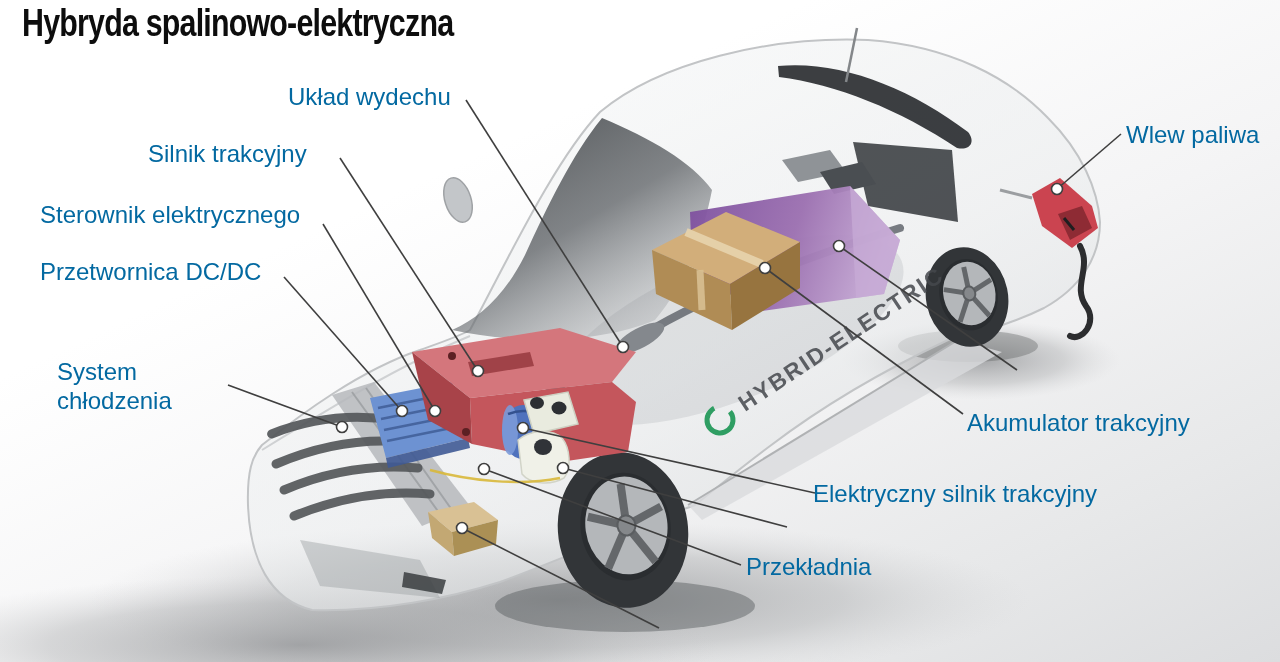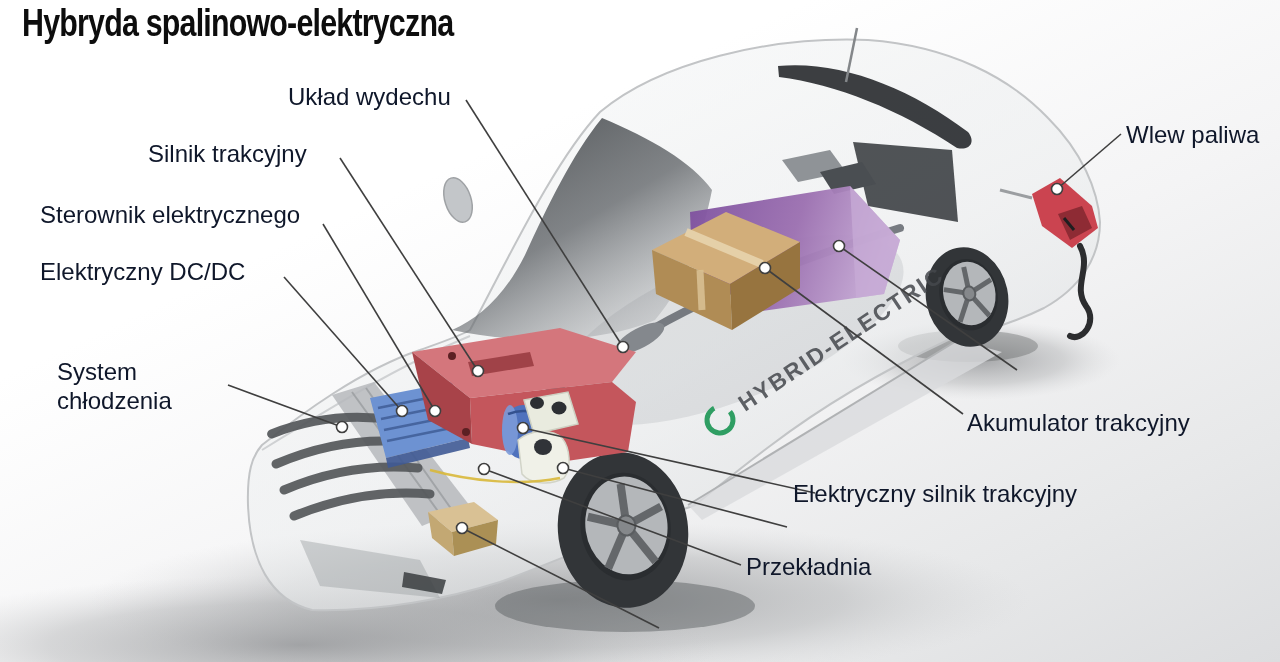--- a/index.html
+++ b/index.html
@@ -10,21 +10,21 @@
   }
   #stage{position:relative;width:1280px;height:662px;}
   #scene{position:absolute;left:0;top:0;}
   .title{
     position:absolute;left:22px;top:2px;
     font-size:38px;font-weight:bold;color:#0d0d0d;
     letter-spacing:-1px;white-space:nowrap;
     transform:scaleX(0.80);transform-origin:left center;
   }
   .lbl{
-    position:absolute;font-size:24px;color:#0f172a;
+    position:absolute;font-size:24px;color:#0369a1;
     white-space:nowrap;line-height:27px;
   }
   .lbl.center{white-space:normal;text-align:left;line-height:29px;}
 </style>
 </head>
 <body>
 
 <div id="stage">
 
 <svg id="scene" width="1280" height="662" viewBox="0 0 1280 662">
@@ -235,20 +235,20 @@
     <circle cx="484" cy="469" r="5.5"></circle>
     <circle cx="462" cy="528" r="5.5"></circle>
   </g>
 </svg>
 
 <div class="title">Hybryda spalinowo-elektryczna</div>
 
 <div class="lbl" style="left:288px;top:83px">Układ wydechu</div>
 <div class="lbl" style="left:148px;top:140px">Silnik trakcyjny</div>
 <div class="lbl" style="left:40px;top:201px">Sterownik elektrycznego</div>
-<div class="lbl" style="left:40px;top:258px">Elektryczny DC/DC</div>
+<div class="lbl" style="left:40px;top:258px">Przetwornica DC/DC</div>
 <div class="lbl center" style="left:57px;top:357px;width:166px">System chłodzenia</div>
 <div class="lbl" style="left:1126px;top:121px">Wlew paliwa</div>
 <div class="lbl" style="left:967px;top:409px">Akumulator trakcyjny</div>
-<div class="lbl" style="left:793px;top:480px">Elektryczny silnik trakcyjny</div>
+<div class="lbl" style="left:813px;top:480px">Elektryczny silnik trakcyjny</div>
 <div class="lbl" style="left:746px;top:553px">Przekładnia</div>
 
 </div>
 
 </body></html>

